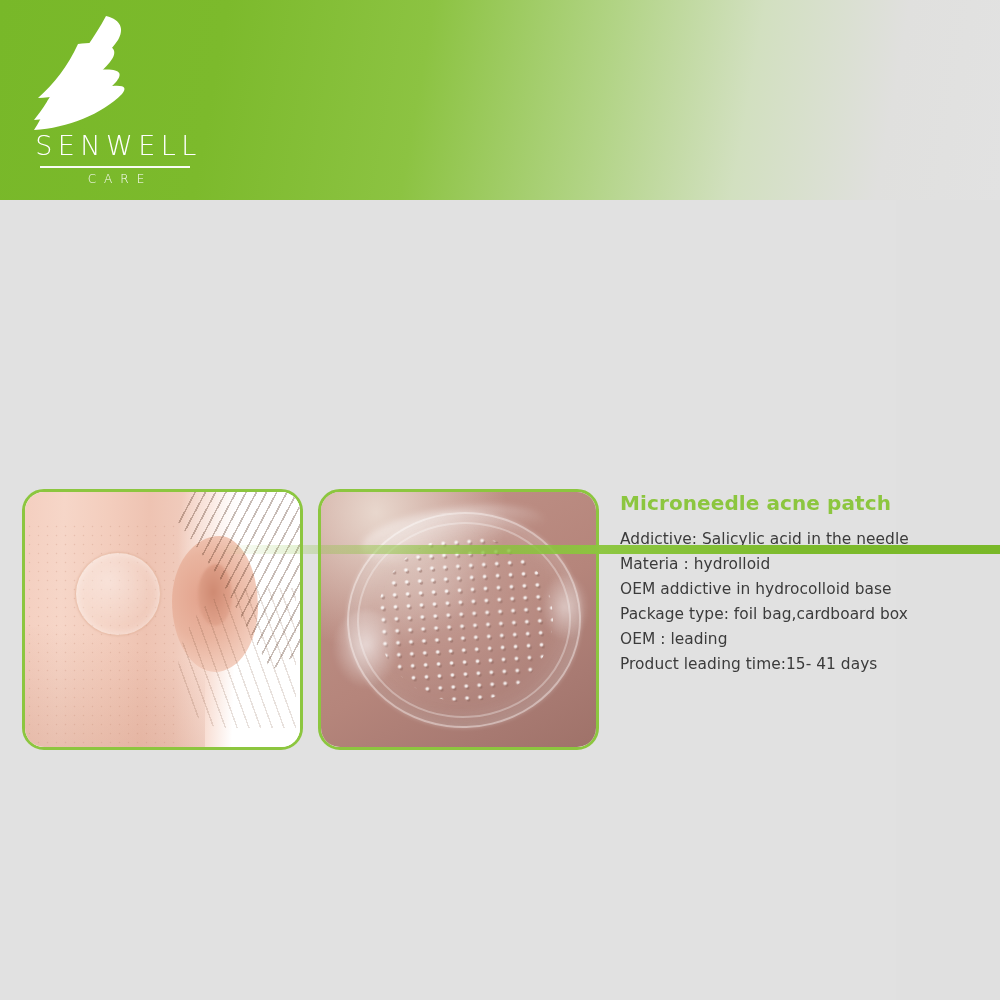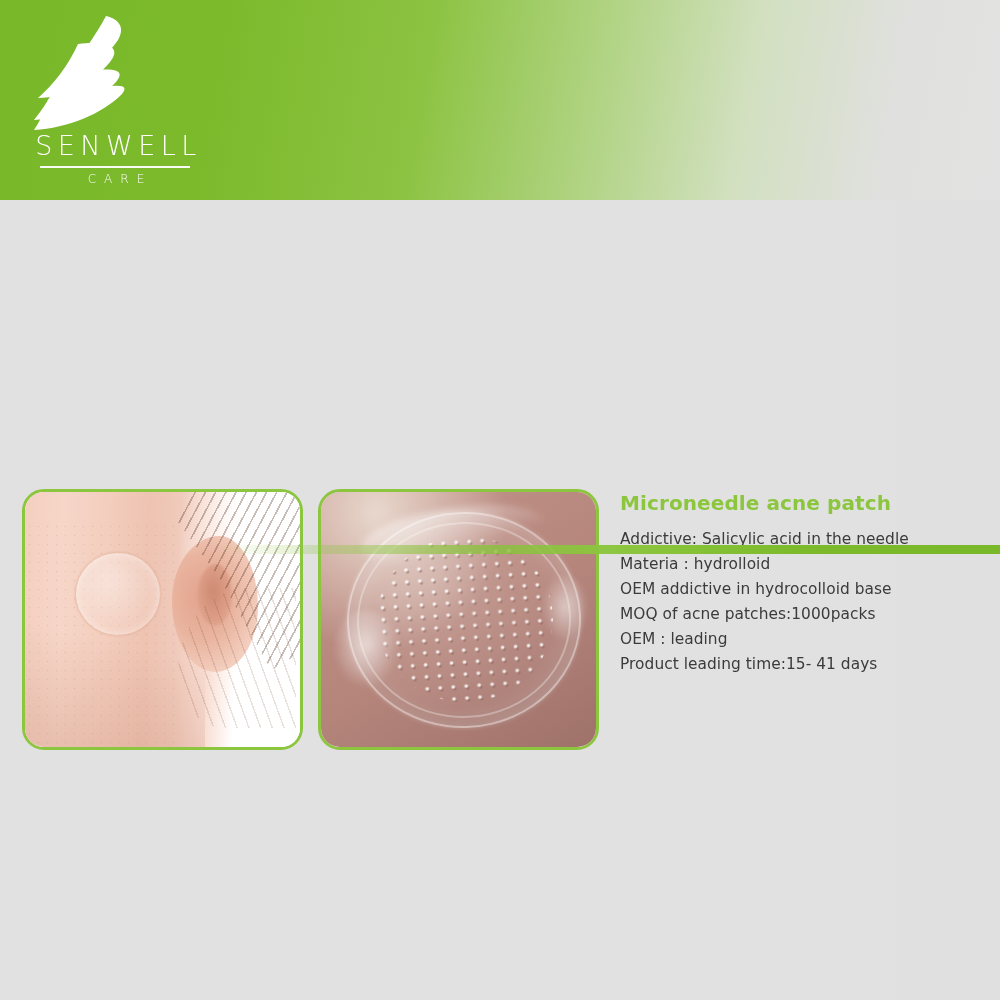--- a/index.html
+++ b/index.html
@@ -355,21 +355,21 @@
         <div class="ph2-gloss3"></div>
       </div>
     </div>
 
     <div class="panel panel-a">
       <h2>Microneedle acne patch</h2>
       <ul>
         <li>Addictive: Salicylic acid in the needle</li>
         <li>Materia : hydrolloid</li>
         <li>OEM addictive in hydrocolloid base</li>
-        <li>MOQ of acne patches:1000packs</li>
+        <li>Package type: foil bag,cardboard box</li>
         <li>OEM : leading</li>
         <li>Product leading time:15- 41 days</li>
       </ul>
     </div>
   </div>
 
   <div class="divider"></div>
 
   <div class="section section-b">
 

